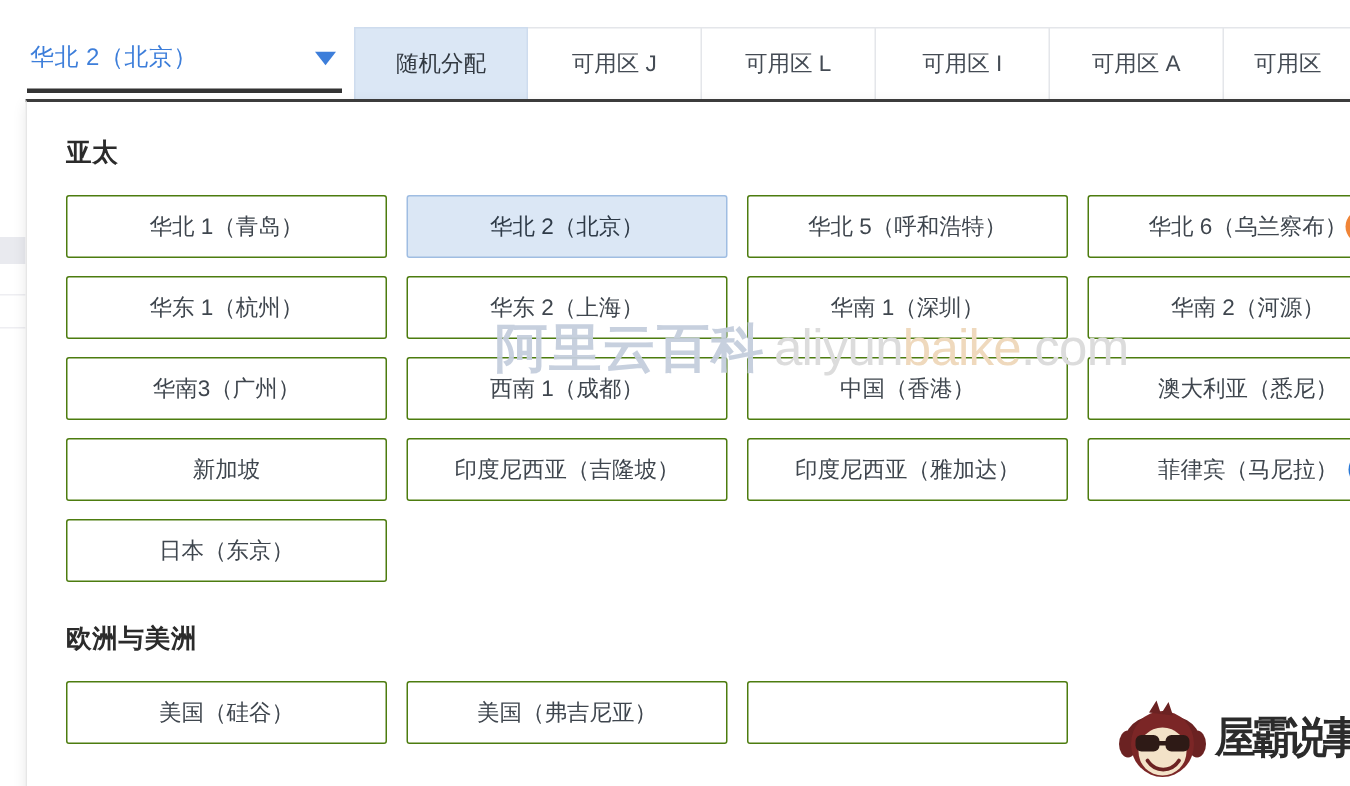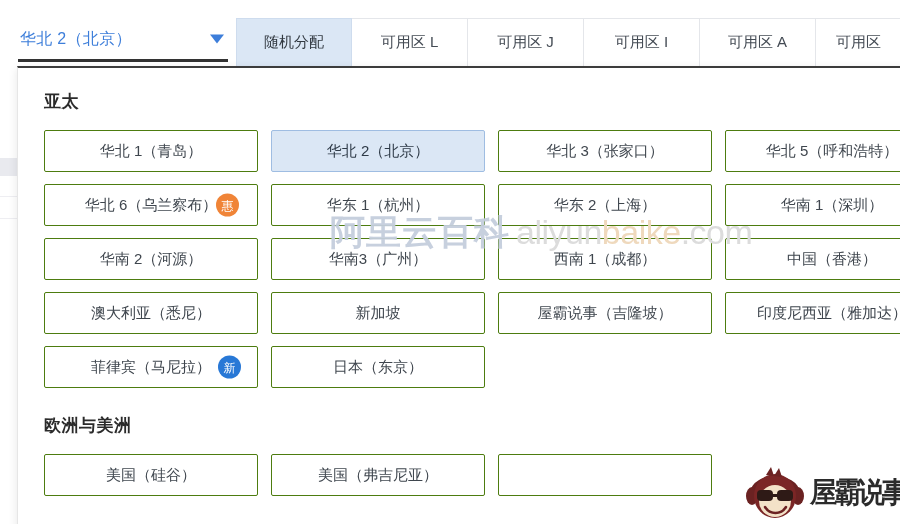--- a/index.html
+++ b/index.html
@@ -250,24 +250,24 @@
   <div id="region-selector">
     <span class="region-label">华北 2（北京）</span>
     <span class="caret"></span>
   </div>
 
   <div id="zone-tabs">
       <div class="zone-tab selected">
         <span>随机分配</span>
       </div>
       <div class="zone-tab">
+        <span>可用区 J</span>
+      </div>
+      <div class="zone-tab">
         <span>可用区 L</span>
-      </div>
-      <div class="zone-tab">
-        <span>可用区 J</span>
       </div>
       <div class="zone-tab">
         <span>可用区 I</span>
       </div>
       <div class="zone-tab">
         <span>可用区 A</span>
       </div>
       <div class="zone-tab clipped">
         <span>可用区</span>
       </div>
@@ -279,23 +279,20 @@
 
     <h3 class="group-title">亚太</h3>
     <div class="region-grid" id="grid-0">
         <div class="region-item">
           <span>华北 1（青岛）</span>
         </div>
         <div class="region-item selected">
           <span>华北 2（北京）</span>
         </div>
         <div class="region-item">
-          <span>华北 3（张家口）</span>
-        </div>
-        <div class="region-item">
           <span>华北 5（呼和浩特）</span>
         </div>
         <div class="region-item">
           <span>华北 6（乌兰察布）</span>
           <span class="badge hui">惠</span>
         </div>
         <div class="region-item">
           <span>华东 1（杭州）</span>
         </div>
         <div class="region-item">
@@ -316,21 +313,21 @@
         <div class="region-item">
           <span>中国（香港）</span>
         </div>
         <div class="region-item">
           <span>澳大利亚（悉尼）</span>
         </div>
         <div class="region-item">
           <span>新加坡</span>
         </div>
         <div class="region-item">
-          <span>屋霸说事（吉隆坡）</span>
+          <span>印度尼西亚（吉隆坡）</span>
         </div>
         <div class="region-item">
           <span>印度尼西亚（雅加达）</span>
         </div>
         <div class="region-item">
           <span>菲律宾（马尼拉）</span>
           <span class="badge xin">新</span>
         </div>
         <div class="region-item">
           <span>日本（东京）</span>

